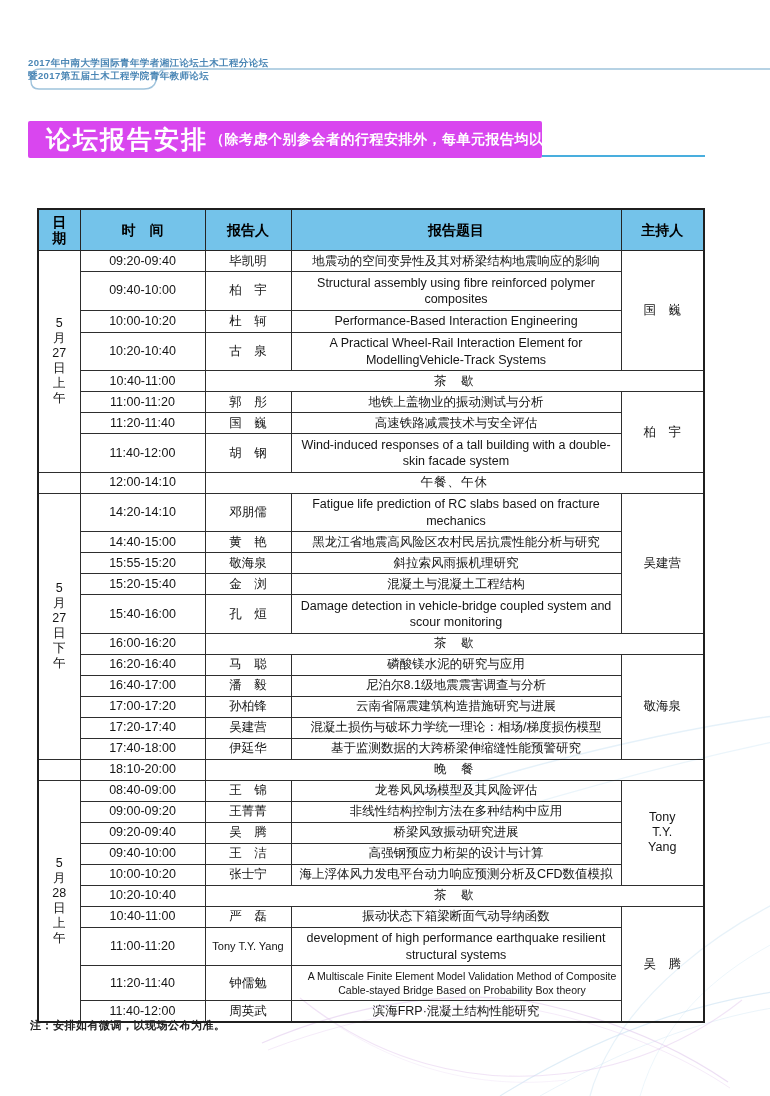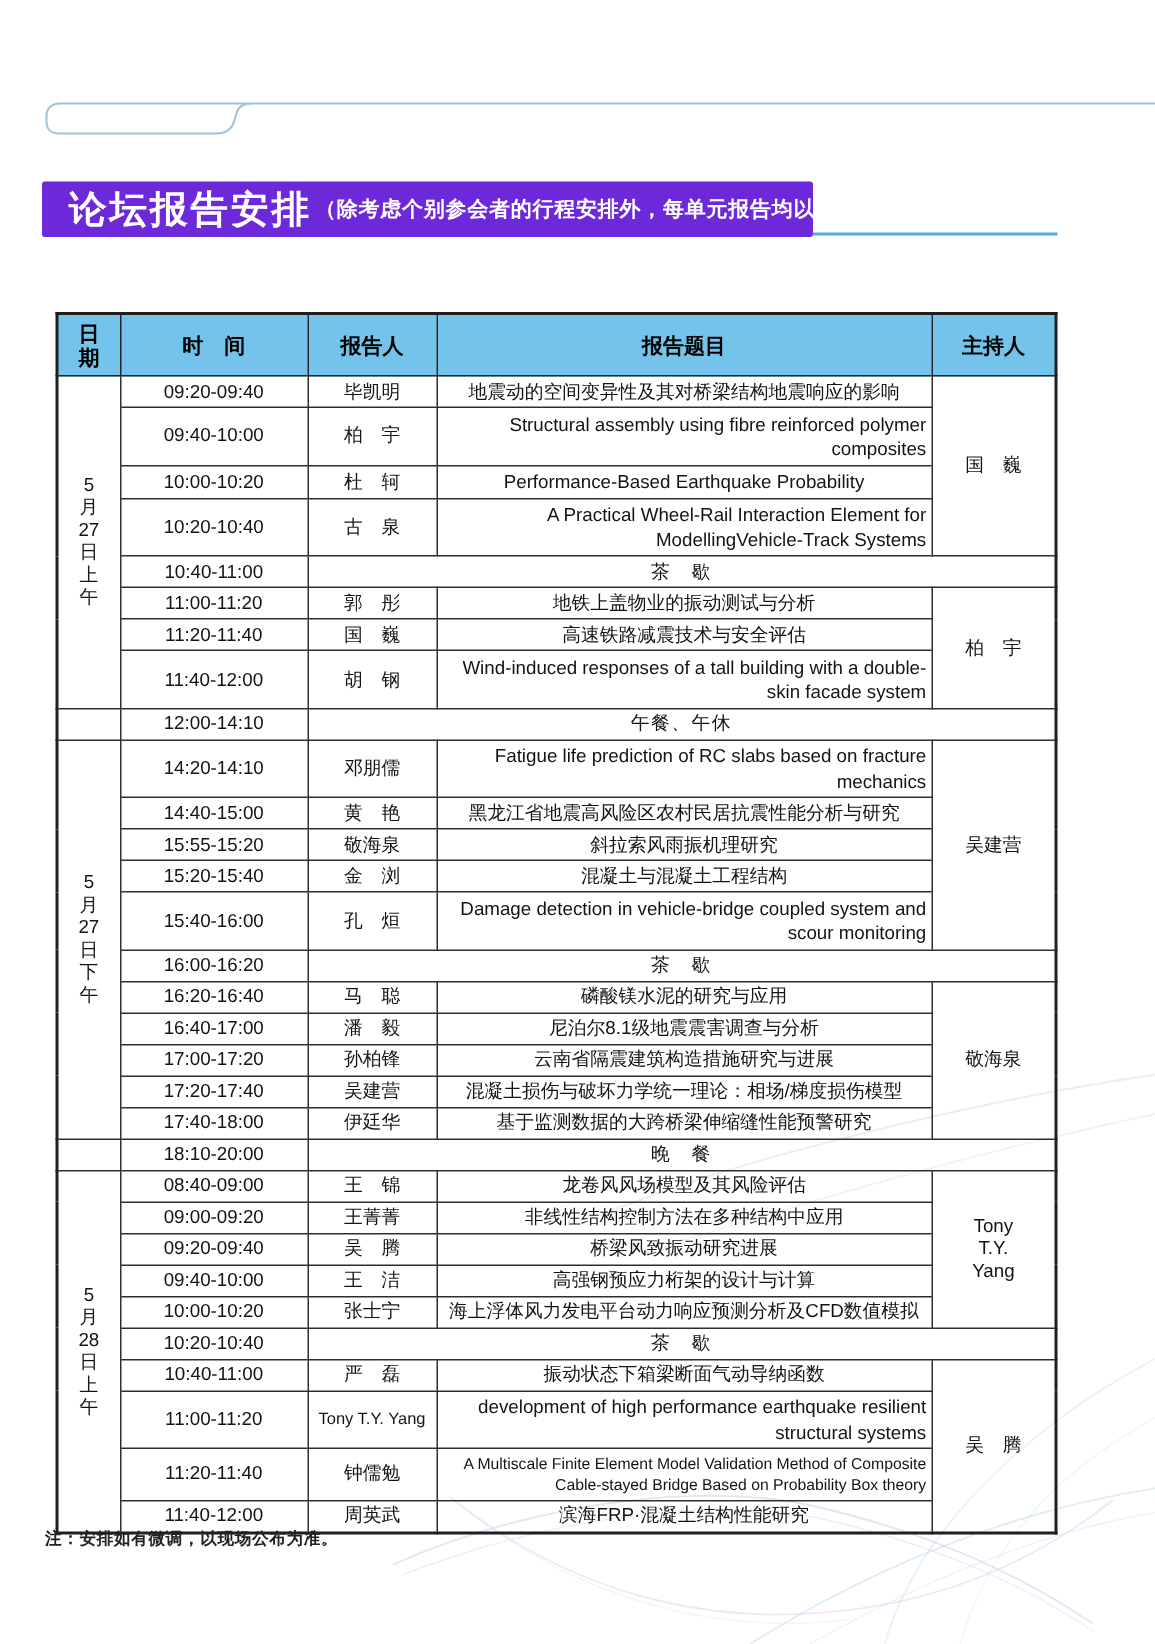--- a/index.html
+++ b/index.html
@@ -11,21 +11,21 @@
   }
   
   .doc-header{position:absolute;left:28px;top:56px;z-index:2;}
   .doc-header .l1,.doc-header .l2{
     font-size:9.5px;font-weight:bold;color:#4a86b5;letter-spacing:.4px;line-height:13px;
   }
   .tab-svg{position:absolute;left:0;top:0;z-index:1;}
   
   .banner{
     position:absolute;left:28px;top:121px;width:514px;height:37px;z-index:2;
-    background:#6d28d9;border-radius:2px;
+    background:#d946ef;border-radius:2px;
     display:flex;align-items:center;padding-left:18px;box-sizing:border-box;
   }
   .banner .big{font-size:25px;font-weight:bold;color:#fff;letter-spacing:2px;white-space:nowrap;}
   .banner .small{font-size:14px;font-weight:bold;color:#fff;margin-left:2px;letter-spacing:.5px;white-space:nowrap;}
   .banner-underline{
     position:absolute;left:542px;top:155px;width:163px;height:2px;background:#49aede;z-index:2;
   }
   
   .group-heading{
     position:absolute;left:38px;top:183px;z-index:2;
@@ -44,21 +44,21 @@
   }
   .sched td{
     border:1px solid #2e2e2e;text-align:center;vertical-align:middle;
     font-size:12.5px;line-height:1.2;padding:2.5px 3px;color:#141414;
   }
   .date-cell{white-space:pre-line;font-size:13px;line-height:1.5;padding:4px 1px;}
   .time-cell{font-size:12.5px;white-space:nowrap;}
   .speaker-cell{font-size:13px;}
   .speaker-cell.long{font-size:11px;}
   .title-cell{font-size:12.5px;}
-  .title-cell .en{display:inline-block;text-align:right;font-size:12.5px;line-height:1.3;}
+  .title-cell .en{display:inline-block;text-align:center;font-size:12.5px;line-height:1.3;}
   .title-cell .en.small{font-size:10.5px;line-height:1.35;margin-left:12px;}
   .host-cell{font-size:13px;white-space:pre-line;line-height:1.7;}
   .break-cell{font-size:12.5px;letter-spacing:1px;}
   
   .footnote{
     position:absolute;left:30px;top:982px;z-index:2;
     font-size:11px;font-weight:bold;color:#222;letter-spacing:.5px;margin-top:36px;
   }
   .decor{position:absolute;left:0;top:0;z-index:0;}
 </style>
@@ -77,20 +77,24 @@
     <path d="M262,1043 C360,1000 470,988 542,1004 C622,1022 684,1052 728,1082" stroke="#dcc0ea" stroke-width="1.2" opacity="0.5"></path>
     <path d="M268,1050 C372,1010 482,996 554,1014 C630,1032 688,1060 730,1088" stroke="#e5cdf0" stroke-width="1" opacity="0.4"></path>
     <path d="M300,998 C380,1062 470,1084 560,1074 C640,1066 702,1032 742,1000" stroke="#e0c4ec" stroke-width="1.1" opacity="0.45"></path>
     <path d="M310,1006 C390,1068 478,1090 566,1080" stroke="#ecd9f4" stroke-width="1" opacity="0.35"></path>
   </svg>
 
   <svg class="tab-svg" width="770" height="110" viewBox="0 0 770 110" fill="none">
     <path d="M770,69 L168,69 C162,69 158.5,71 157.5,76 L156,81 C154.5,86.5 150,89 144,89 L39,89 C34,89 31,86 31,81 L31,77 C31,72 34.5,69 40,69 L770,69" stroke="#9fc3dc" stroke-width="1.4"></path>
   </svg>
 
+  <div class="doc-header">
+    <div class="l1">2017年中南大学国际青年学者湘江论坛土木工程分论坛</div>
+    <div class="l2">暨2017第五届土木工程学院青年教师论坛</div>
+  </div>
 
   <div class="banner">
     <span class="big">论坛报告安排</span>
     <span class="small">（除考虑个别参会者的行程安排外，每单元报告均以姓名拼音为序，排名不分先后）</span>
   </div>
   <div class="banner-underline"></div>
 
 
   <table class="sched">
     <colgroup>
@@ -124,21 +128,21 @@
           <td class="host-cell" rowspan="4">国　巍</td>
         </tr>
         <tr>
           <td class="time-cell">09:40-10:00</td>
           <td class="speaker-cell">柏　宇</td>
           <td class="title-cell"><span class="en">Structural assembly using fibre reinforced polymer composites</span></td>
         </tr>
         <tr>
           <td class="time-cell">10:00-10:20</td>
           <td class="speaker-cell">杜　轲</td>
-          <td class="title-cell"><span class="en">Performance-Based Earthquake Probability</span></td>
+          <td class="title-cell"><span class="en">Performance-Based Interaction Engineering</span></td>
         </tr>
         <tr>
           <td class="time-cell">10:20-10:40</td>
           <td class="speaker-cell">古　泉</td>
           <td class="title-cell"><span class="en">A Practical Wheel-Rail Interaction Element for ModellingVehicle-Track Systems</span></td>
         </tr>
         <tr>
           <td class="time-cell">10:40-11:00</td>
           <td class="break-cell" colspan="3">茶　歇</td>
         </tr>

